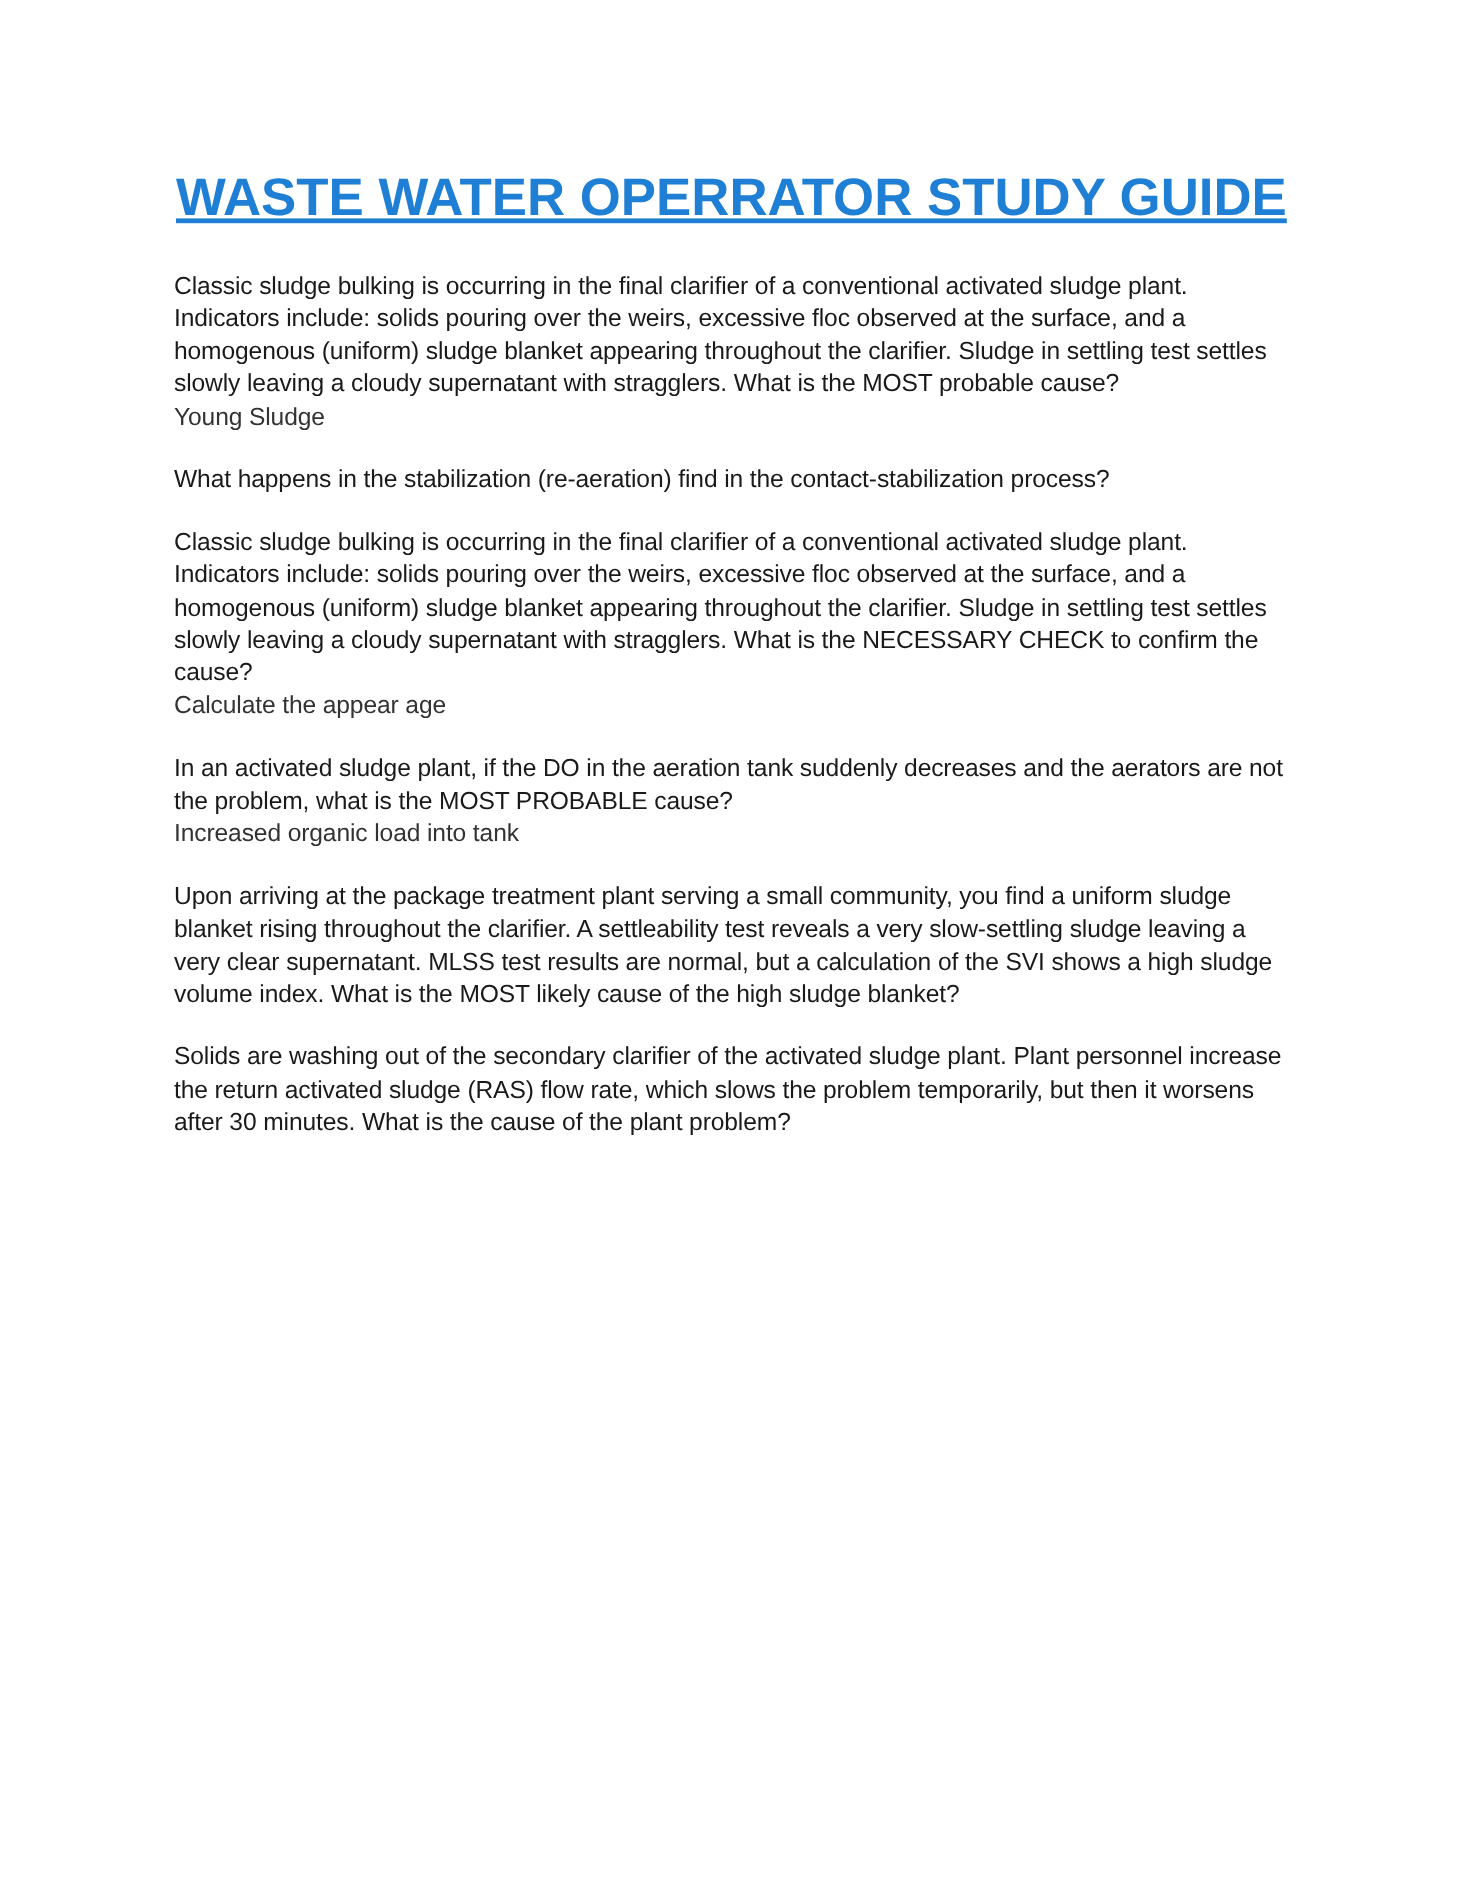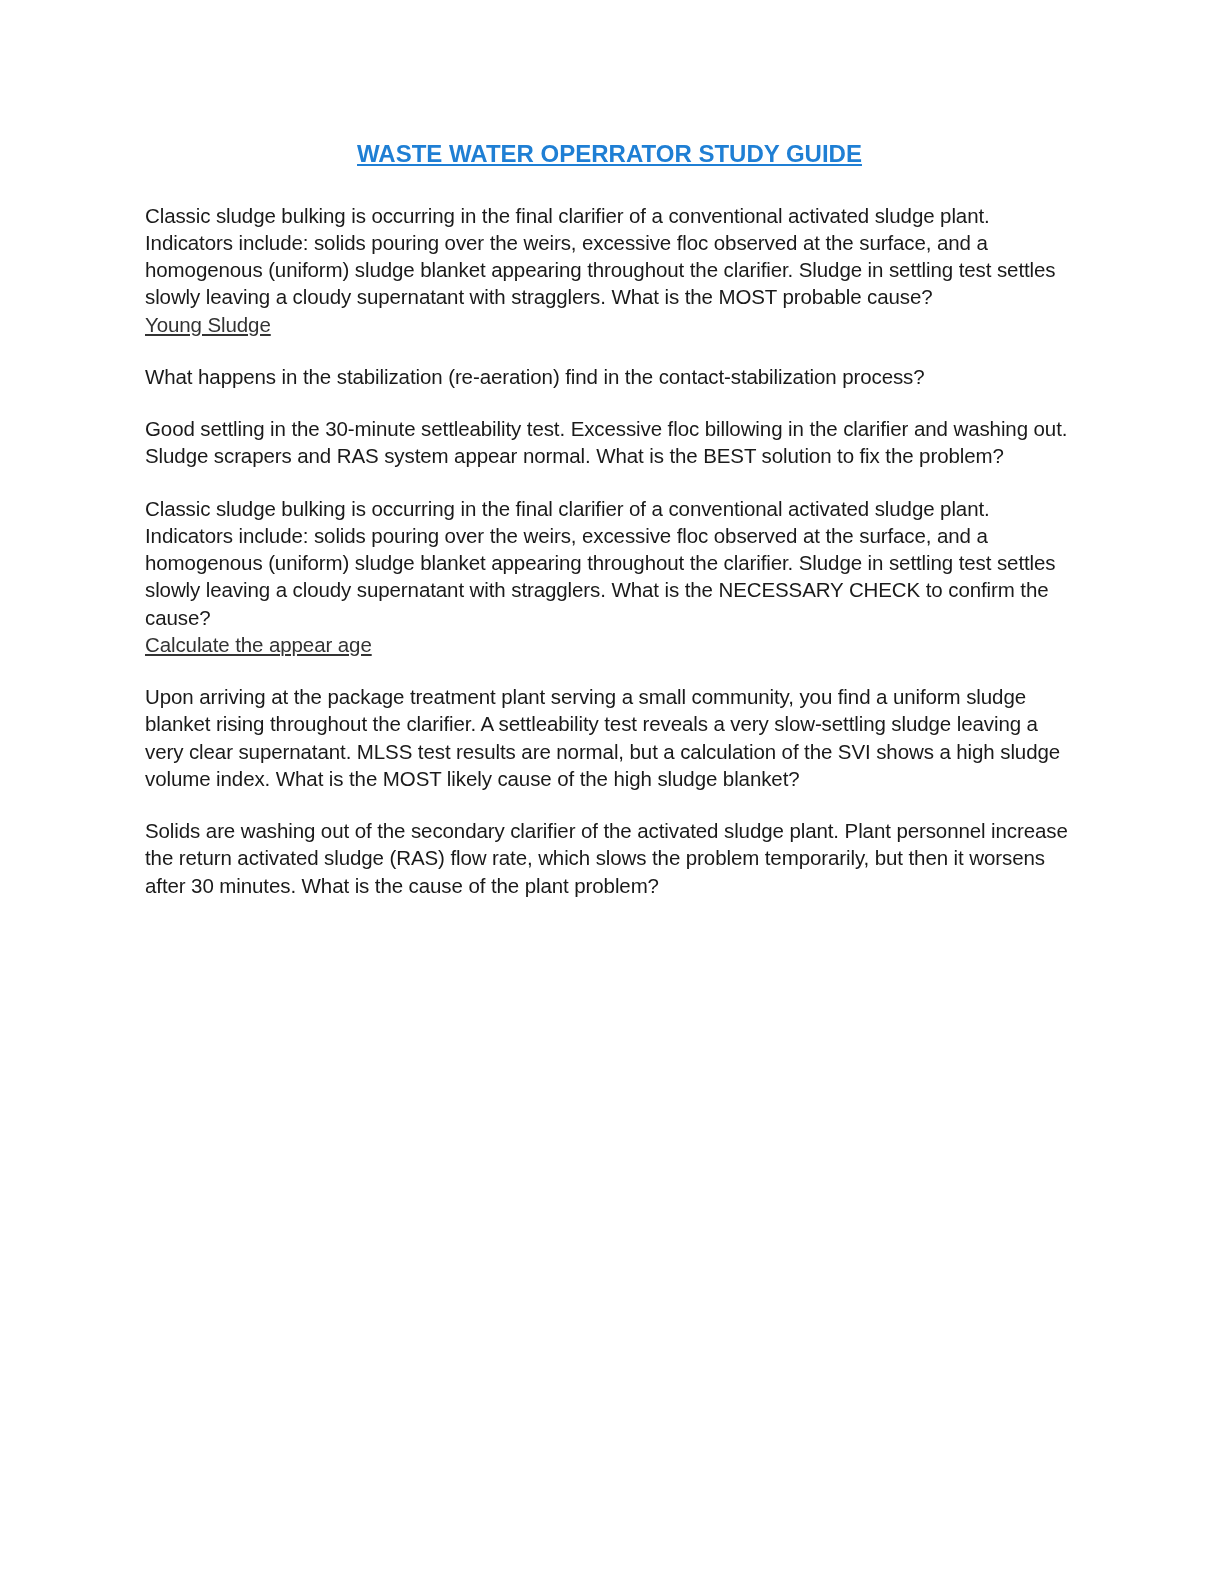--- a/index.html
+++ b/index.html
@@ -15,21 +15,21 @@
     overflow: hidden;
   }
   .page {
     position: relative;
     width: 1224px;
     height: 1584px;
     box-sizing: border-box;
     padding: 140px 150px 0 145px;
   }
   .doc-title {
-    font-size: 24px;
+    font-size: 44px;
     font-weight: bold;
     color: #1f7fd4;
     text-decoration: underline;
     text-align: center;
     letter-spacing: 0px;
     line-height: 1.15;
     margin: 0 0 34px 0;
     white-space: nowrap;
   }
   .qa-block {
@@ -43,49 +43,51 @@
     margin: 0;
     letter-spacing: -0.1px;
   }
   .answer {
     font-size: 20.5px;
     font-weight: normal;
     line-height: 1.33;
     color: #333333;
     margin: 0;
     letter-spacing: -0.1px;
-    text-decoration: underline;
   }
 </style>
 </head>
 <body>
 
 <div class="page">
 
   <h1 class="doc-title">WASTE WATER OPERRATOR STUDY GUIDE</h1>
 
   <div class="qa-block">
     <p class="question">Classic sludge bulking is occurring in the final clarifier of a conventional activated sludge plant. Indicators include: solids pouring over the weirs, excessive floc observed at the surface, and a homogenous (uniform) sludge blanket appearing throughout the clarifier. Sludge in settling test settles slowly leaving a cloudy supernatant with stragglers. What is the MOST probable cause?</p>
     <p class="answer">Young Sludge</p>
   </div>
 
 
   <div class="qa-block">
     <p class="question">What happens in the stabilization (re-aeration) find in the contact-stabilization process?</p>
   </div>
 
   <div class="qa-block">
-    <p class="question">Good settling in the 30-minute settleability test. Excessive floc billowing in the clarifier and washing out. Sludge scrapers and RAS system appear normal. What is the BEST solution to fix the problem?</p>
   </div>
 
   <div class="qa-block">
     <p class="question">Classic sludge bulking is occurring in the final clarifier of a conventional activated sludge plant. Indicators include: solids pouring over the weirs, excessive floc observed at the surface, and a homogenous (uniform) sludge blanket appearing throughout the clarifier. Sludge in settling test settles slowly leaving a cloudy supernatant with stragglers. What is the NECESSARY CHECK to confirm the cause?</p>
     <p class="answer">Calculate the appear age</p>
   </div>
 
+  <div class="qa-block">
+    <p class="question">In an activated sludge plant, if the DO in the aeration tank suddenly decreases and the aerators are not the problem, what is the MOST PROBABLE cause?</p>
+    <p class="answer">Increased organic load into tank</p>
+  </div>
 
   <div class="qa-block">
     <p class="question">Upon arriving at the package treatment plant serving a small community, you find a uniform sludge blanket rising throughout the clarifier. A settleability test reveals a very slow-settling sludge leaving a very clear supernatant. MLSS test results are normal, but a calculation of the SVI shows a high sludge volume index. What is the MOST likely cause of the high sludge blanket?</p>
   </div>
 
   <div class="qa-block">
     <p class="question">Solids are washing out of the secondary clarifier of the activated sludge plant. Plant personnel increase the return activated sludge (RAS) flow rate, which slows the problem temporarily, but then it worsens after 30 minutes. What is the cause of the plant problem?</p>
     <p class="answer"></p>
   </div>
 

